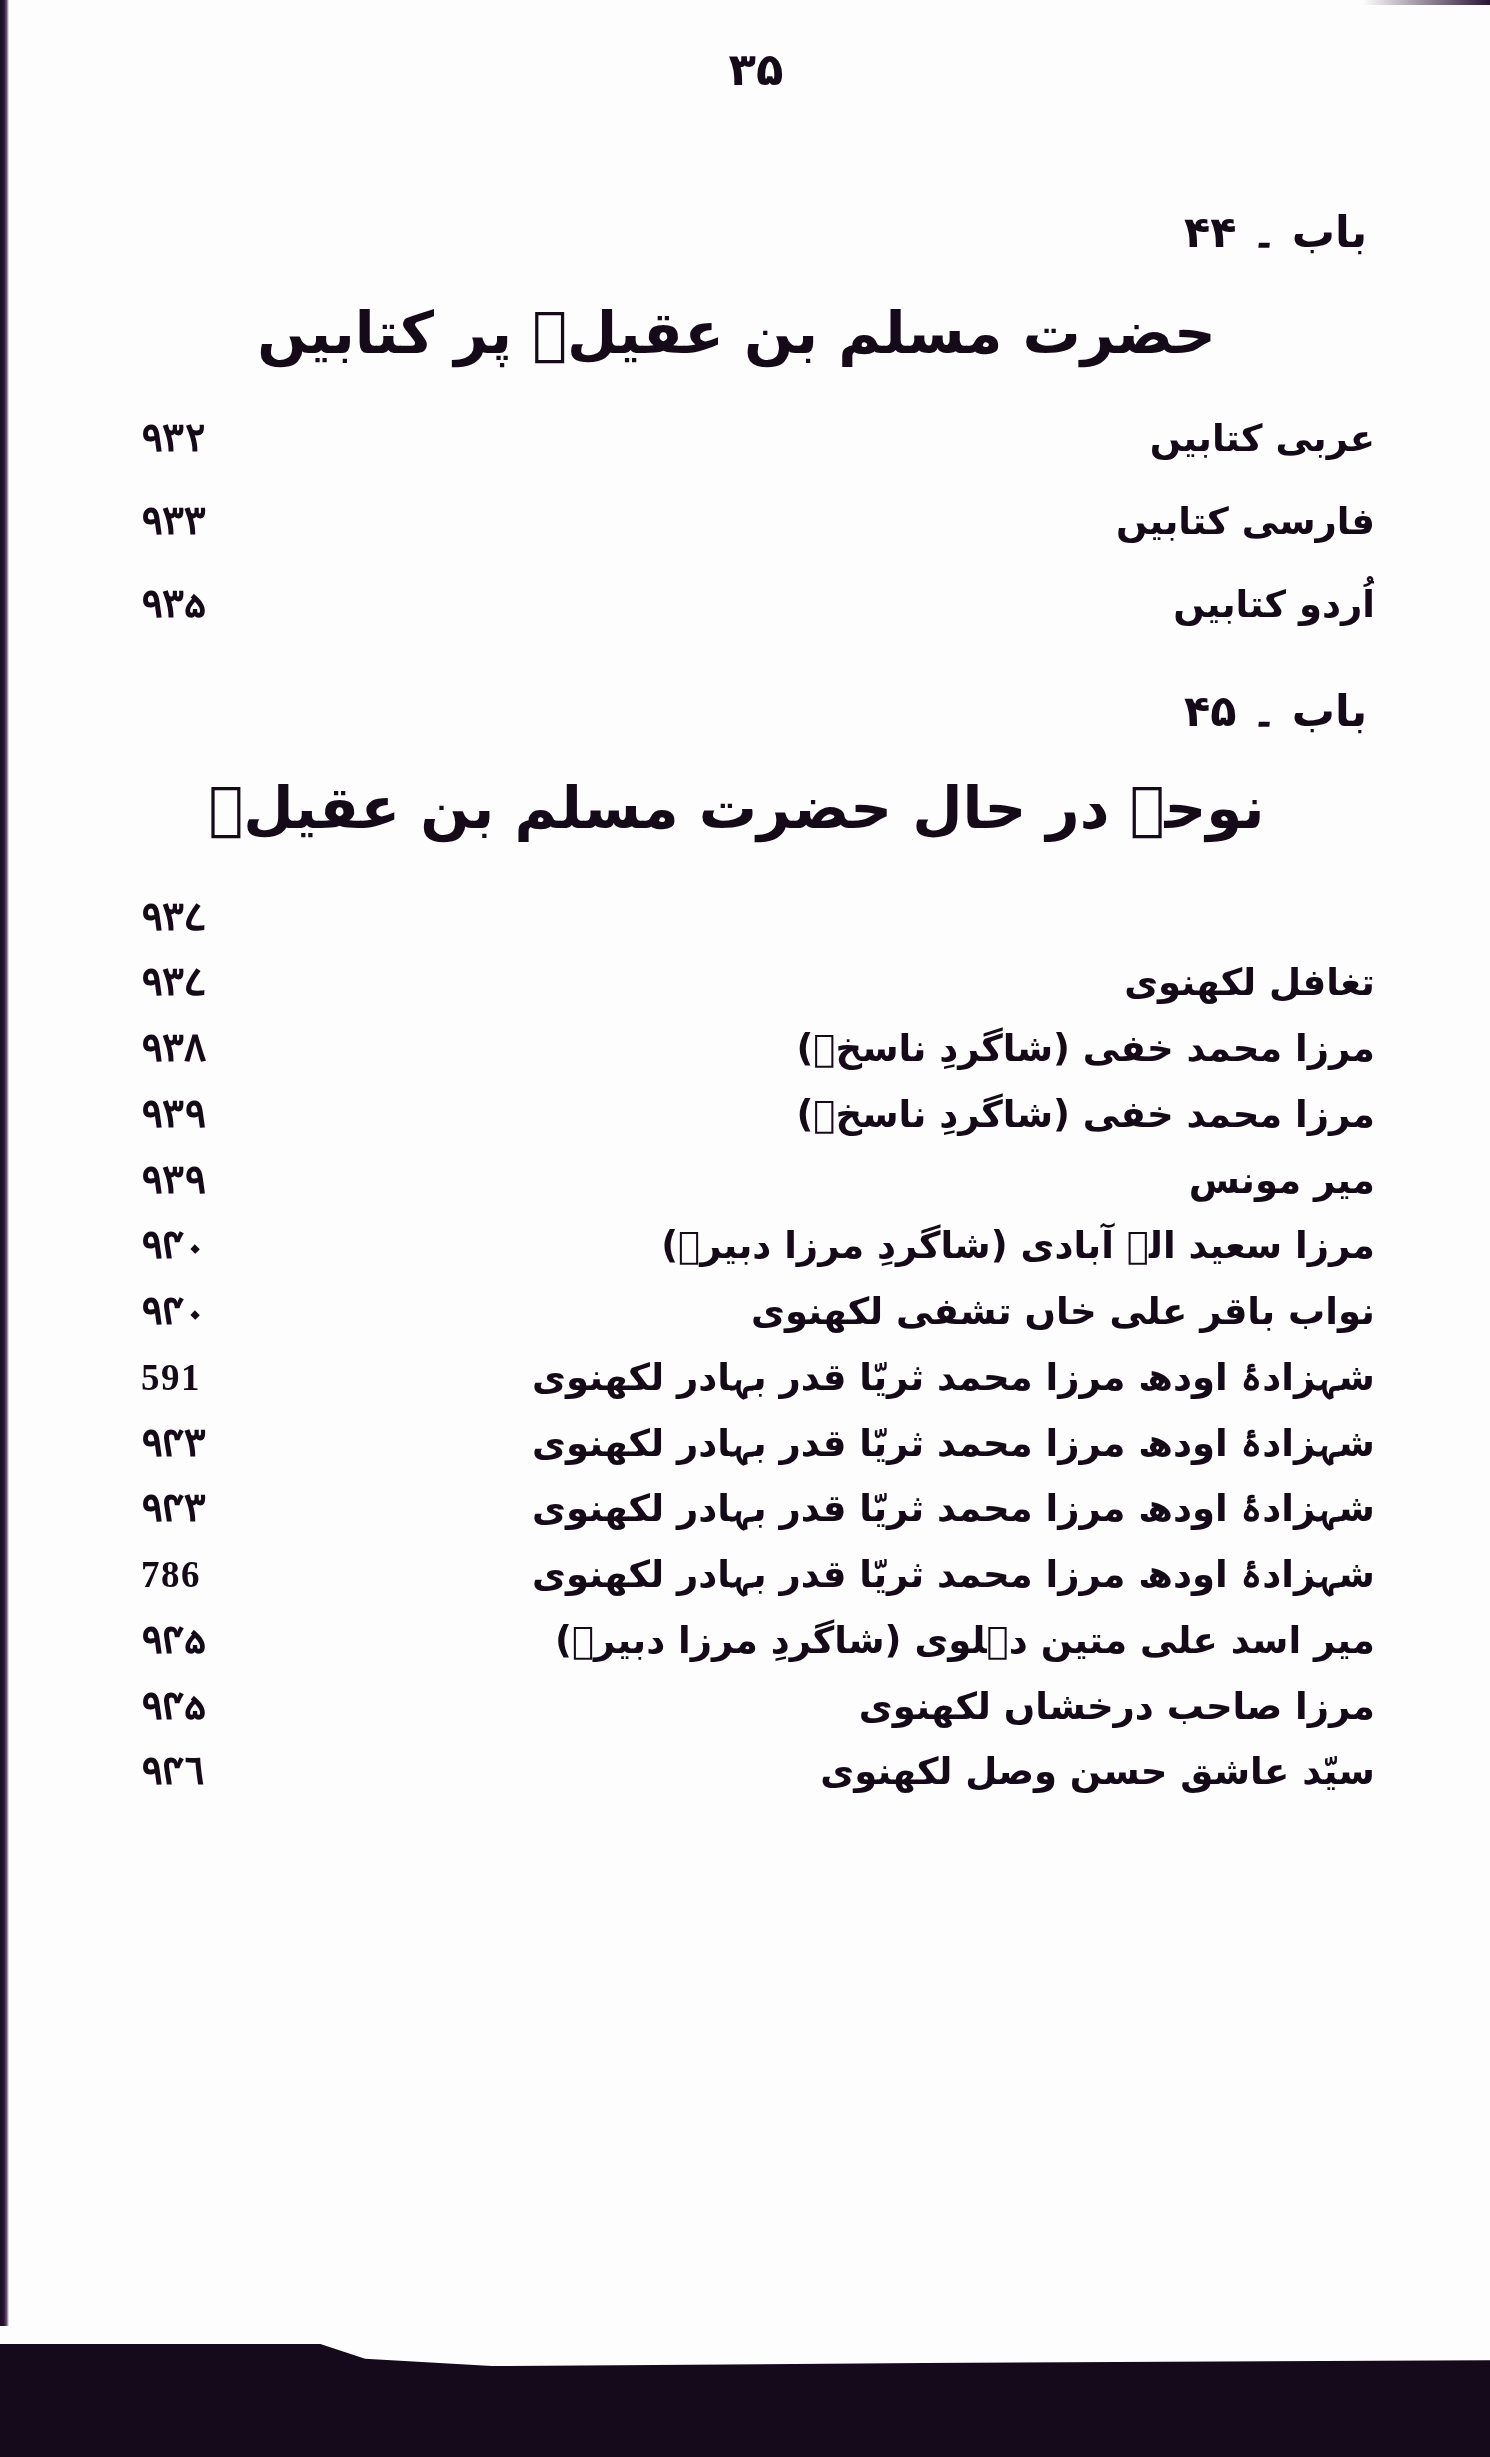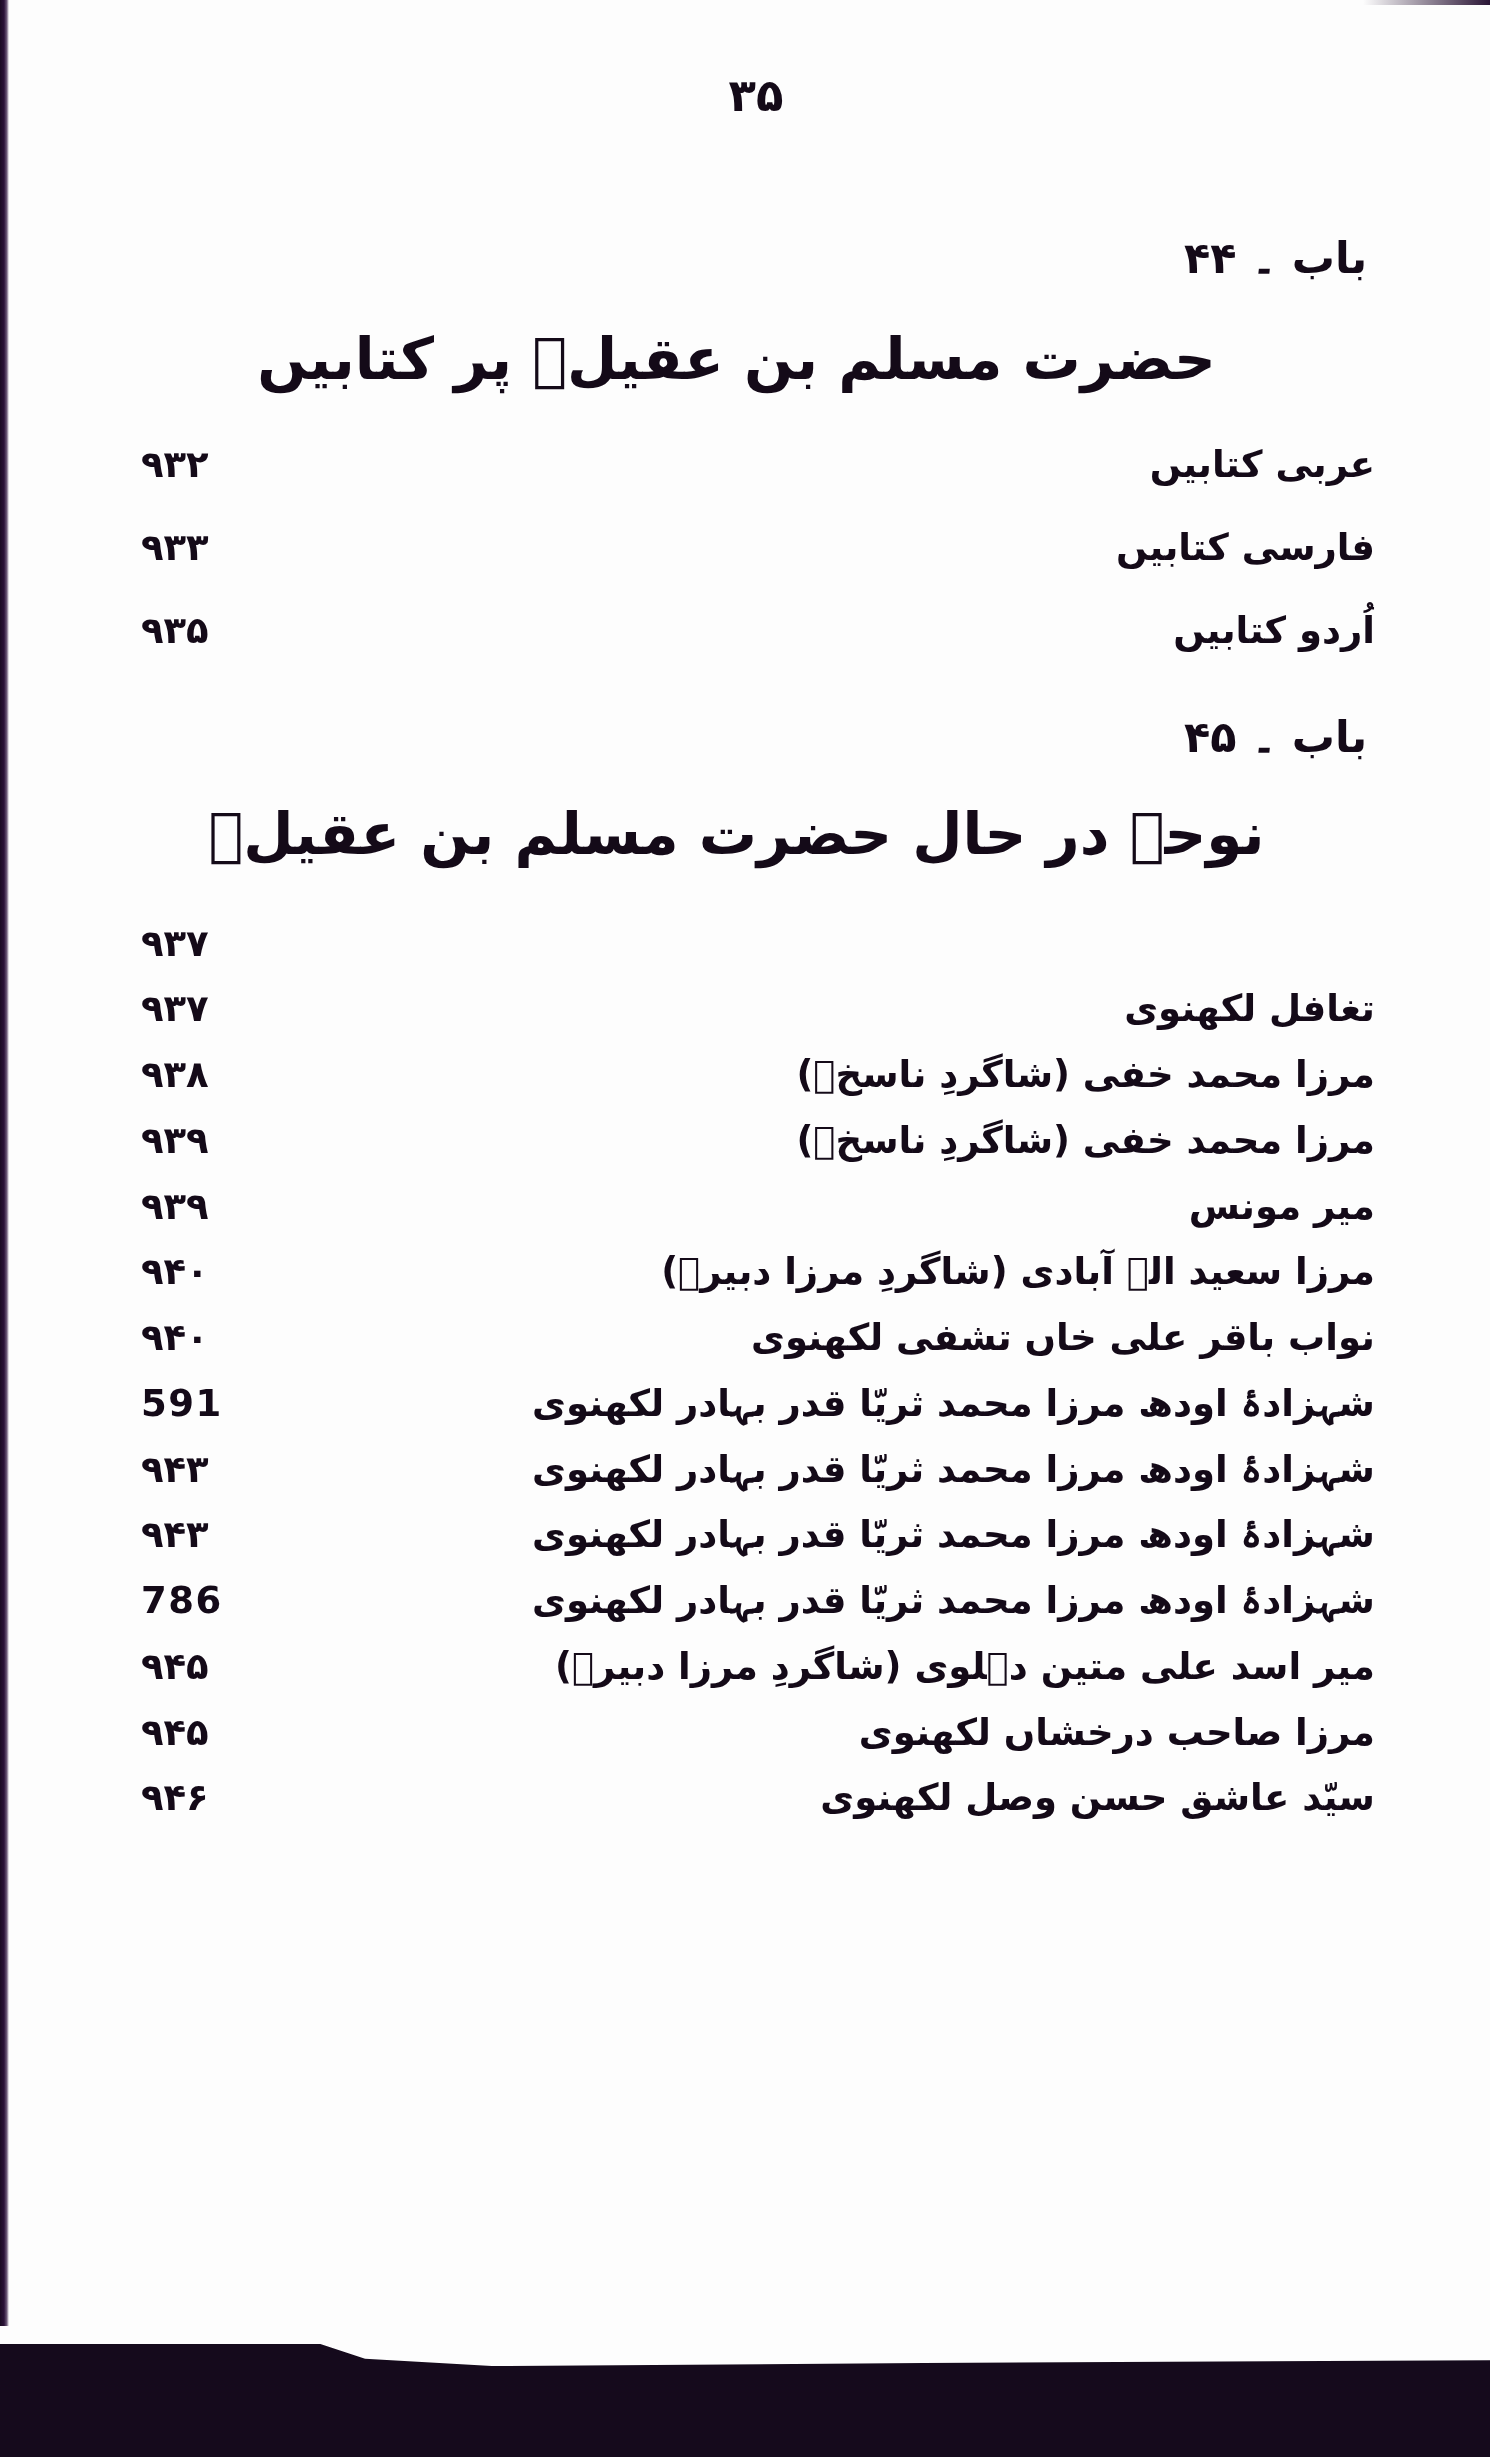--- a/index.html
+++ b/index.html
@@ -61,21 +61,21 @@
     bottom: 0;
     padding: 0 115px 0 137px;
     box-sizing: border-box;
   }
 
   
   .folio {
     text-align: center;
     font-size: 45px;
     line-height: 1;
-    padding-top: 73px;
+    padding-top: 47px;
     letter-spacing: 1px;
     font-weight: 600;
   }
 
   
   .chapter {
     margin-top: 13px;
   }
   .chapter-number {
     text-align: right;
@@ -119,20 +119,21 @@
     font-size: 37px;
     font-weight: 700;
     letter-spacing: 1.5px;
     line-height: 1.25;
     direction: rtl;
     text-align: left;
     flex: 0 0 auto;
     order: 2;
     margin-right: auto;
     padding-left: 3.9px;
+    font-family: Liberation Serif, serif;
   }
 
   
   #chapter-44 .chapter-number { margin-top: 115px; }
   #chapter-44 .chapter-title  { margin-top: 33px; }
   #chapter-44 .entries        { margin-top: 33px; }
   #chapter-44 .entry          { margin-bottom: 37px; }
 
   #chapter-45 .chapter-number { margin-top: 57px; }
   #chapter-45 .chapter-title  { margin-top: 29px; }

